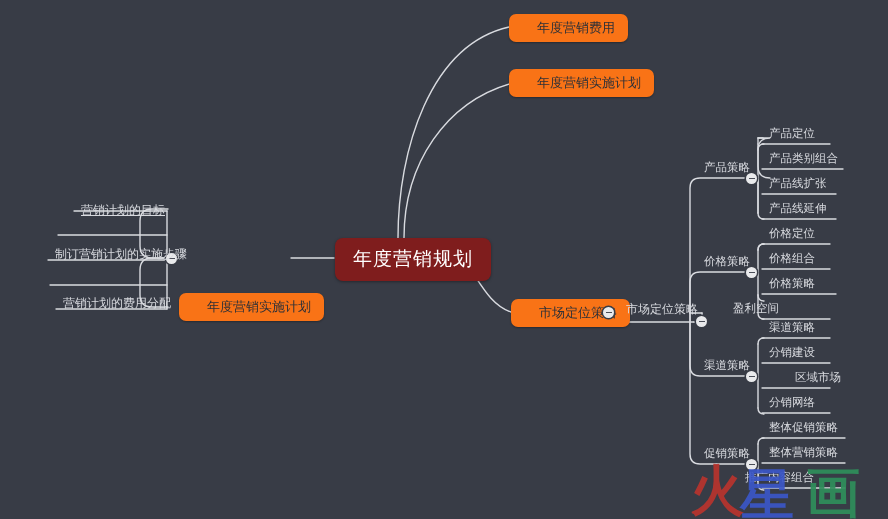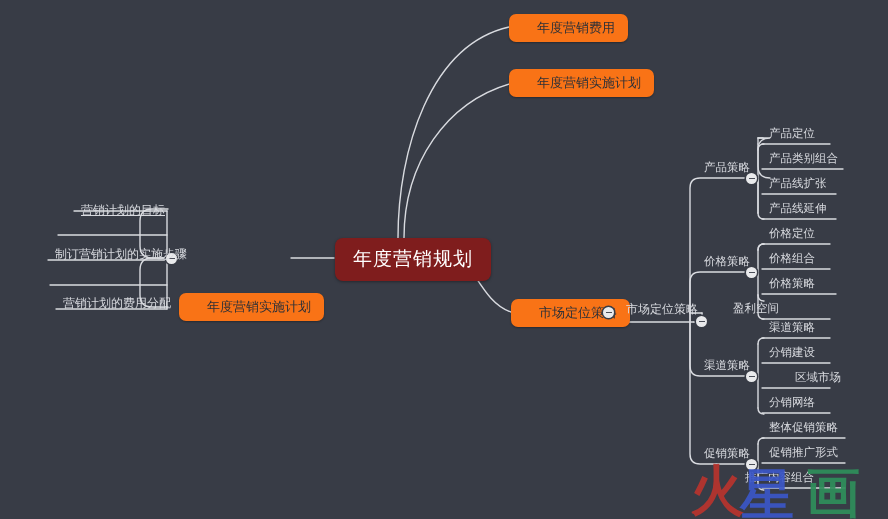--- a/index.html
+++ b/index.html
@@ -272,21 +272,21 @@
     <span>区域市场</span>
   </div>
   <div class="node plain small" style="left:764px; top:397px;">
     <span>分销网络</span>
   </div>
 
   <div class="node plain small" style="left:764px; top:422px;">
     <span>整体促销策略</span>
   </div>
   <div class="node plain small" style="left:764px; top:447px;">
-    <span>促销推广形式</span>
+    <span>整体营销策略</span>
   </div>
   <div class="node plain small" style="left:740px; top:472px;">
     <span>推广内容组合</span>
   </div>
 
   <div id="watermark">
     <span class="wm-ch" style="left: -20px; top: -6px; color: rgb(184, 52, 46);">火</span>
     <span class="wm-ch" style="left: 30px; top: -2px; color: rgb(59, 87, 200);">星</span>
     <span class="wm-ch" style="left: 96px; top: -4px; color: rgb(47, 143, 91);">画</span>
   </div>

